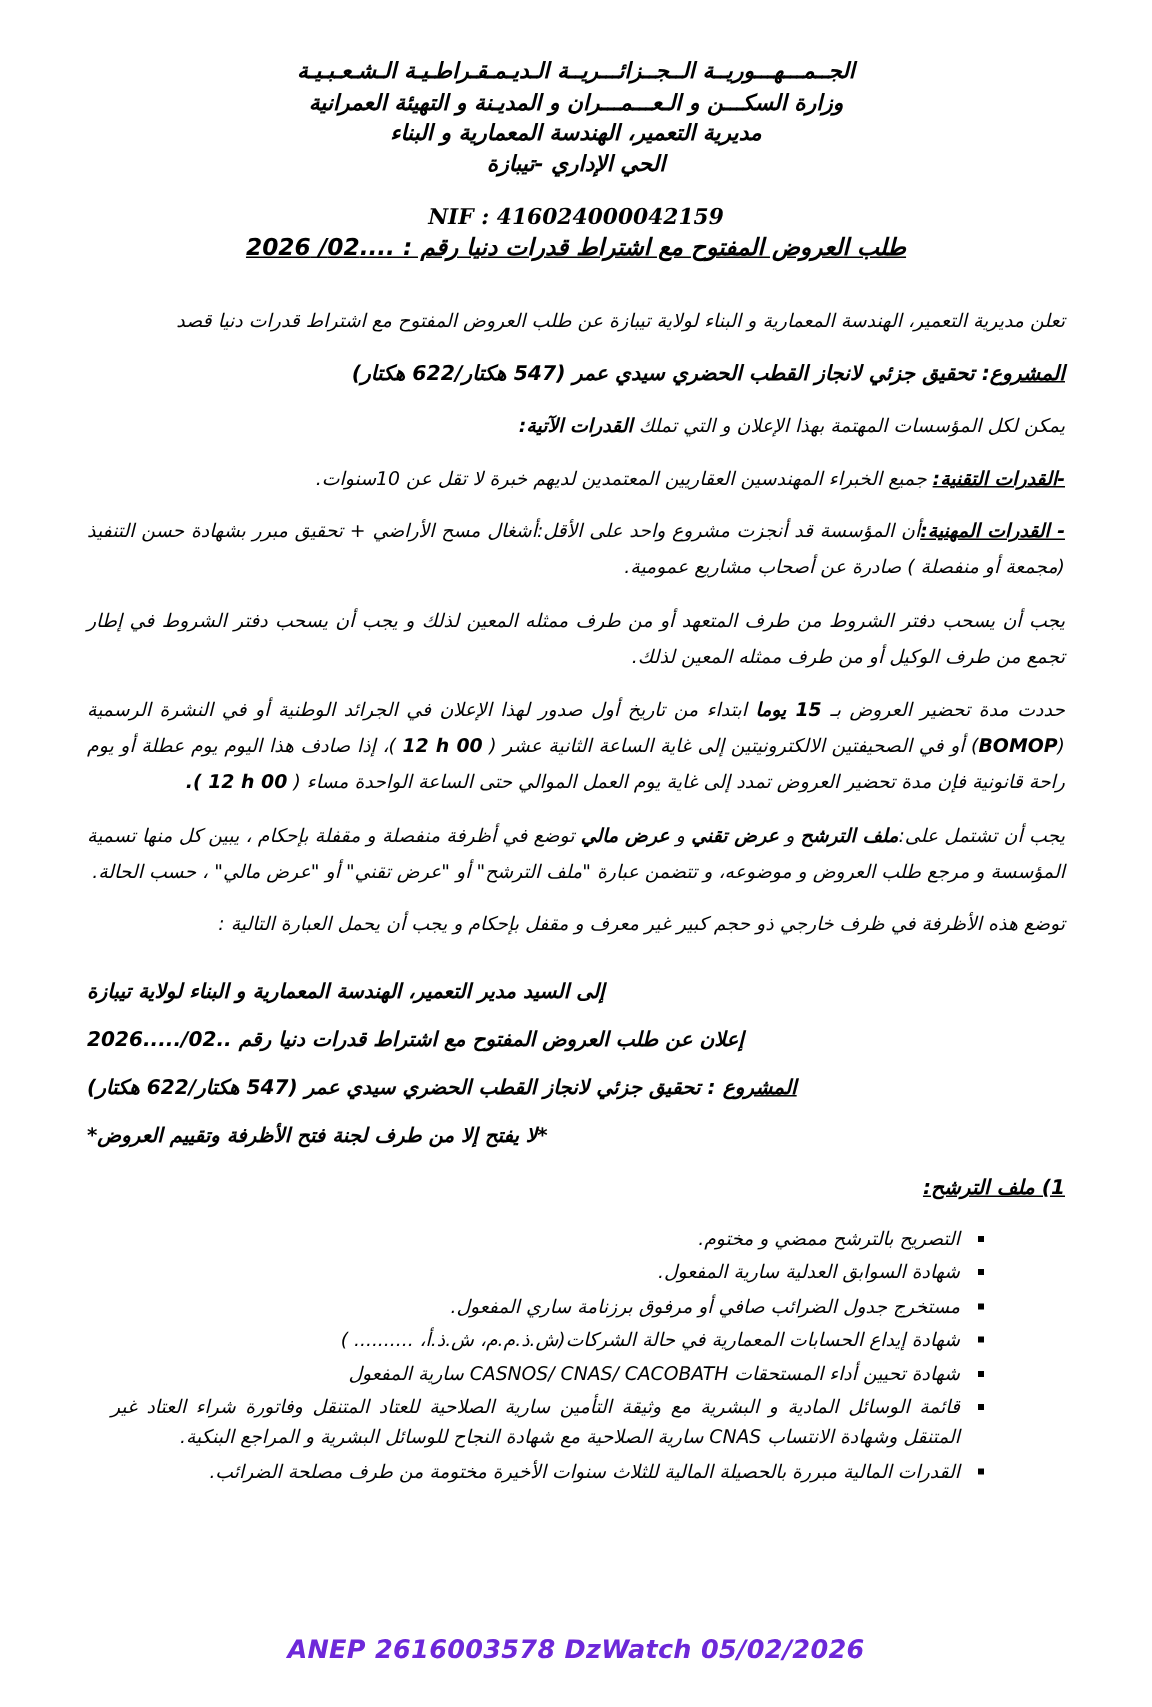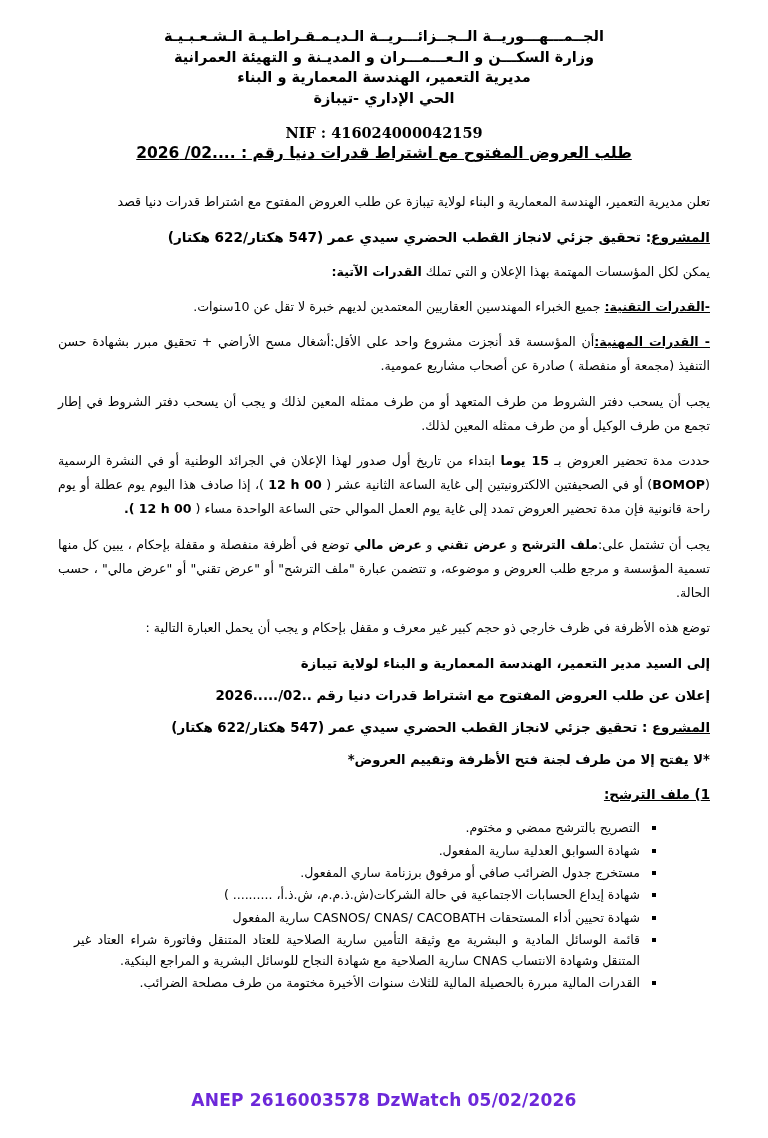--- a/index.html
+++ b/index.html
@@ -14,22 +14,23 @@
     position: relative;
     font-family: "DejaVu Sans", "Liberation Sans", sans-serif;
     color: #000000;
     overflow: hidden;
   }
 
   .page {
     width: 768px;
     height: 1138px;
     box-sizing: border-box;
-    padding: 26px 58px 0 58px;
+    padding: 38px 58px 0 58px;
     position: relative;
+    font-style: italic;
   }
 
   
   .header {
     text-align: center;
     direction: rtl;
   }
   .hdr-line {
     font-weight: bold;
     line-height: 1.42;
@@ -86,22 +87,22 @@
     margin: 0 0 10px 0;
     font-size: 13.6px;
     font-weight: bold;
     text-align: right;
     line-height: 1.8;
   }
 
   
   .addr-block {
     direction: rtl;
-    text-align: right;
-    margin-top: 12px;
+    text-align: left;
+    margin-top: 22px;
     margin-bottom: 6px;
   }
   .addr-block p {
     margin: 0 0 8px 0;
     font-size: 13.4px;
     font-weight: bold;
     line-height: 1.78;
   }
   .addr-block p.starred {
     font-size: 13.2px;
@@ -214,21 +215,21 @@
     </p>
     <p class="starred">*لا يفتح  إلا من طرف لجنة فتح الأظرفة وتقييم العروض*</p>
   </div>
 
   <div>
     <div class="section-head">1) ملف الترشح:</div>
     <ul class="doc-list">
       <li>التصريح بالترشح ممضي و مختوم.</li>
       <li>شهادة السوابق العدلية سارية المفعول.</li>
       <li>مستخرج جدول الضرائب صافي  أو مرفوق برزنامة ساري المفعول.</li>
-      <li>شهادة إيداع الحسابات الاجتماعية في حالة الشركات(ش.ذ.م.م، ش.ذ.أ، .......... )</li>
+      <li>شهادة إيداع الحسابات المعمارية في حالة الشركات(ش.ذ.م.م، ش.ذ.أ، .......... )</li>
       <li>شهادة تحيين أداء المستحقات CASNOS/ CNAS/ CACOBATH سارية المفعول</li>
       <li>قائمة الوسائل المادية و البشرية مع وثيقة التأمين سارية الصلاحية للعتاد المتنقل وفاتورة شراء العتاد غير المتنقل وشهادة الانتساب CNAS سارية الصلاحية مع شهادة النجاح للوسائل البشرية و المراجع البنكية.</li>
       <li>القدرات المالية مبررة بالحصيلة المالية للثلاث سنوات الأخيرة مختومة من طرف مصلحة الضرائب.</li>
     </ul>
   </div>
 
   <div class="footer">
     <span class="footer-text">ANEP 2616003578 DzWatch 05/02/2026</span>
   </div>
 

